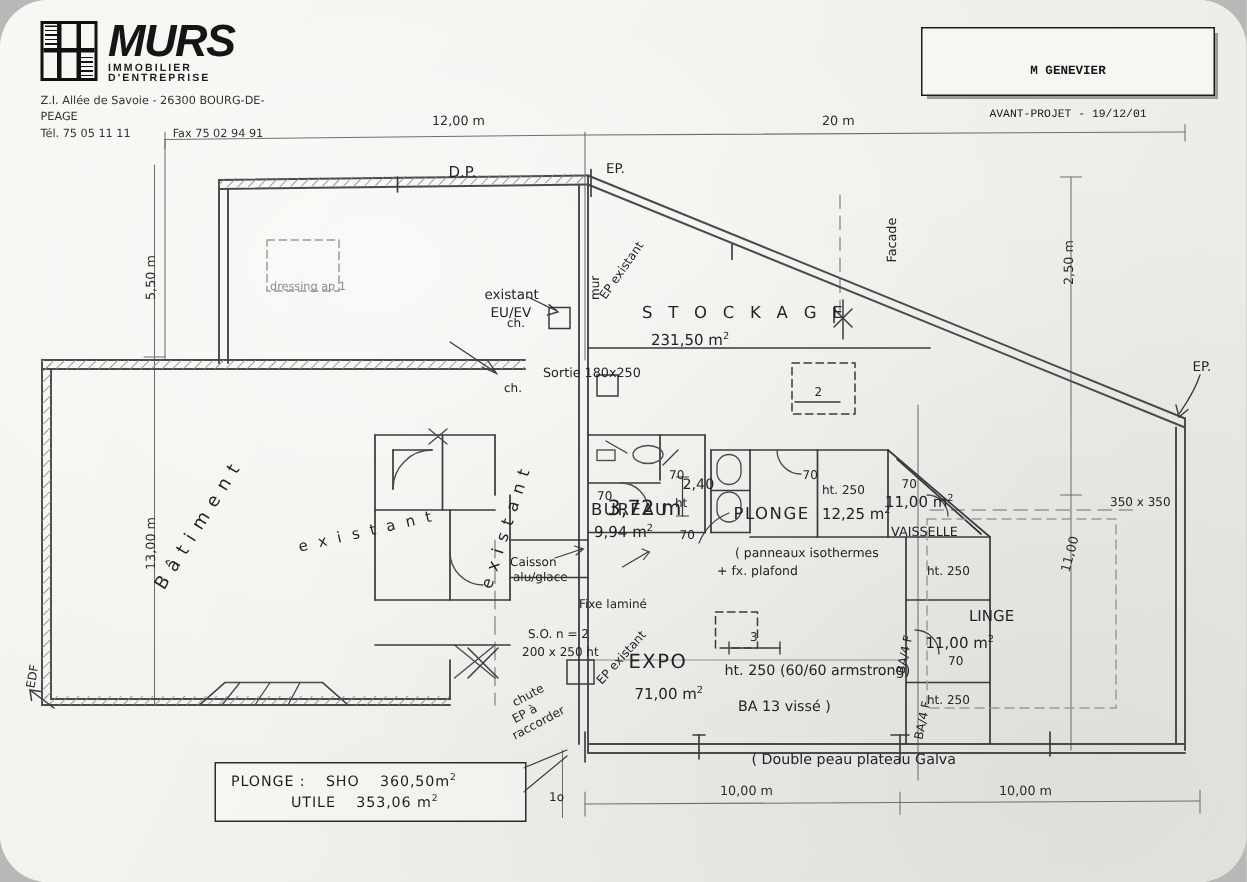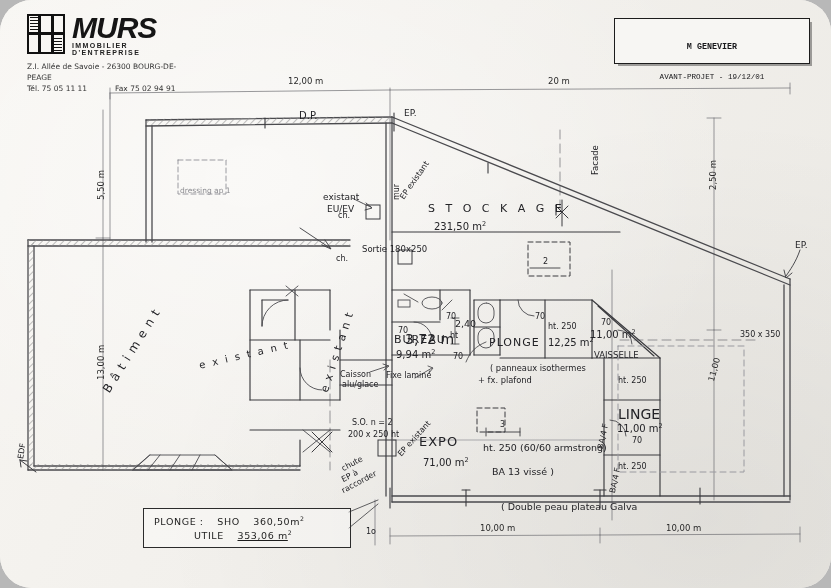--- a/index.html
+++ b/index.html
@@ -350,21 +350,21 @@
   <div class="lbl room-area hand" style="left:396px;top:348px;"><span>9,94 m</span><sup>2</sup></div>
 
   <div class="lbl room-name hand" style="left:489px;top:336px;">PLONGE</div>
   <div class="lbl room-area hand" style="left:548px;top:336px;"><span>12,25 m</span><sup>2</sup></div>
   <div class="lbl tiny hand" style="left:548px;top:322px;">ht. 250</div>
 
   <div class="lbl hand" style="left:594px;top:350px;font-size:8.5px;">VAISSELLE</div>
   <div class="lbl room-area hand" style="left:590px;top:328px;"><span>11,00 m</span><sup>2</sup></div>
   <div class="lbl tiny hand" style="left:618px;top:376px;">ht. 250</div>
 
-  <div class="lbl hand" style="left:618px;top:406px;font-size:14px;">LINGE</div>
+  <div class="lbl hand" style="left:646px;top:406px;font-size:10px;">LINGE</div>
   <div class="lbl room-area hand" style="left:617px;top:422px;"><span>11,00 m</span><sup>2</sup></div>
   <div class="lbl tiny hand" style="left:618px;top:462px;">ht. 250</div>
 
   <div class="lbl hand" style="left:419px;top:434px;font-size:13px;letter-spacing:1px;">EXPO</div>
   <div class="lbl room-area hand" style="left:423px;top:456px;"><span>71,00 m</span><sup>2</sup></div>
   <div class="lbl hand" style="left:483px;top:442px;font-size:9.5px;">ht. 250 (60/60 armstrong)</div>
 
   <div class="lbl hand" style="left:299px;top:110px;font-size:10px;">D.P.</div>
   <div class="lbl hand" style="left:404px;top:108px;font-size:9px;">EP.</div>
   <div class="lbl hand rot90" style="left:590px;top:175px;transform:rotate(-90deg);font-size:8.5px;">Facade</div>
@@ -377,21 +377,21 @@
   <div class="lbl hand" style="left:362px;top:244px;font-size:8.5px;">Sortie 180x250</div>
   <div class="lbl hand" style="left:100px;top:388px;transform:rotate(-58deg);transform-origin:left top;font-size:12px;letter-spacing:1px;">B â t i m e n t</div>
   <div class="lbl hand" style="left:318px;top:390px;transform:rotate(-72deg);transform-origin:left top;font-size:11px;letter-spacing:1px;">e x i s t a n t</div>
   <div class="lbl hand" style="left:198px;top:360px;transform:rotate(-13deg);transform-origin:left top;font-size:10px;letter-spacing:2px;">e x i s t a n t</div>
   <div class="lbl hand rot90" style="left:16px;top:458px;transform:rotate(-80deg);font-size:8px;">EDF</div>
   <div class="lbl tiny hand" style="left:180px;top:186px;font-size:7.5px;color:#8b8b90;">dressing ap 1</div>
   <div class="lbl hand" style="left:467px;top:363px;font-size:8.3px;margin-left:23px;">( panneaux isothermes</div>
   <div class="lbl hand" style="left:478px;top:375px;font-size:8.3px;">+ fx. plafond</div>
   <div class="lbl tiny hand" style="left:340px;top:370px;">Caisson</div>
   <div class="lbl tiny hand" style="left:342px;top:380px;">alu/glace</div>
-  <div class="lbl tiny hand" style="left:386px;top:371px;text-align:center;">Fixe laminé</div>
+  <div class="lbl tiny hand" style="left:386px;top:398px;text-align:center;">Fixe laminé</div>
   <div class="lbl tiny hand" style="left:352px;top:418px;">S.O.    n = 2</div>
   <div class="lbl tiny hand" style="left:348px;top:430px;">200 x 250 ht</div>
   <div class="lbl tiny hand" style="left:340px;top:465px;transform:rotate(-28deg);transform-origin:left top;">chute</div>
   <div class="lbl tiny hand" style="left:340px;top:476px;transform:rotate(-28deg);transform-origin:left top;">EP à</div>
   <div class="lbl tiny hand" style="left:340px;top:487px;transform:rotate(-28deg);transform-origin:left top;">raccorder</div>
   <div class="lbl tiny hand" style="left:396px;top:452px;transform:rotate(-48deg);transform-origin:left top;">EP existant</div>
   <div class="lbl hand" style="left:492px;top:466px;font-size:9.5px;">BA 13 vissé )</div>
   <div class="lbl hand" style="left:501px;top:501px;font-size:9.5px;">( Double peau   plateau   Galva</div>
   <div class="lbl tiny hand" style="left:740px;top:330px;">350 x 350</div>
   <div class="lbl hand rot90" style="left:596px;top:448px;transform:rotate(-78deg);font-size:8px;">BA/4 F</div>
@@ -410,16 +410,16 @@
   <div class="lbl tiny hand" style="left:398px;top:326px;">70</div>
 
   <div id="projectbox">
     <div class="line">
       <span>PLONGE :</span>
       <span style="margin-left:10px;">SHO</span>
       <span style="margin-left:10px;">360,50m</span><sup>2</sup>
     </div>
     <div class="line two">
       <span>UTILE</span>
-      <span style="margin-left:10px;text-decoration:underline;">353,06 m</span><sup>2</sup>
+      <span style="margin-left:10px;">353,06 m</span><sup>2</sup>
     </div>
   </div>
 </div>
 
 </body></html>

